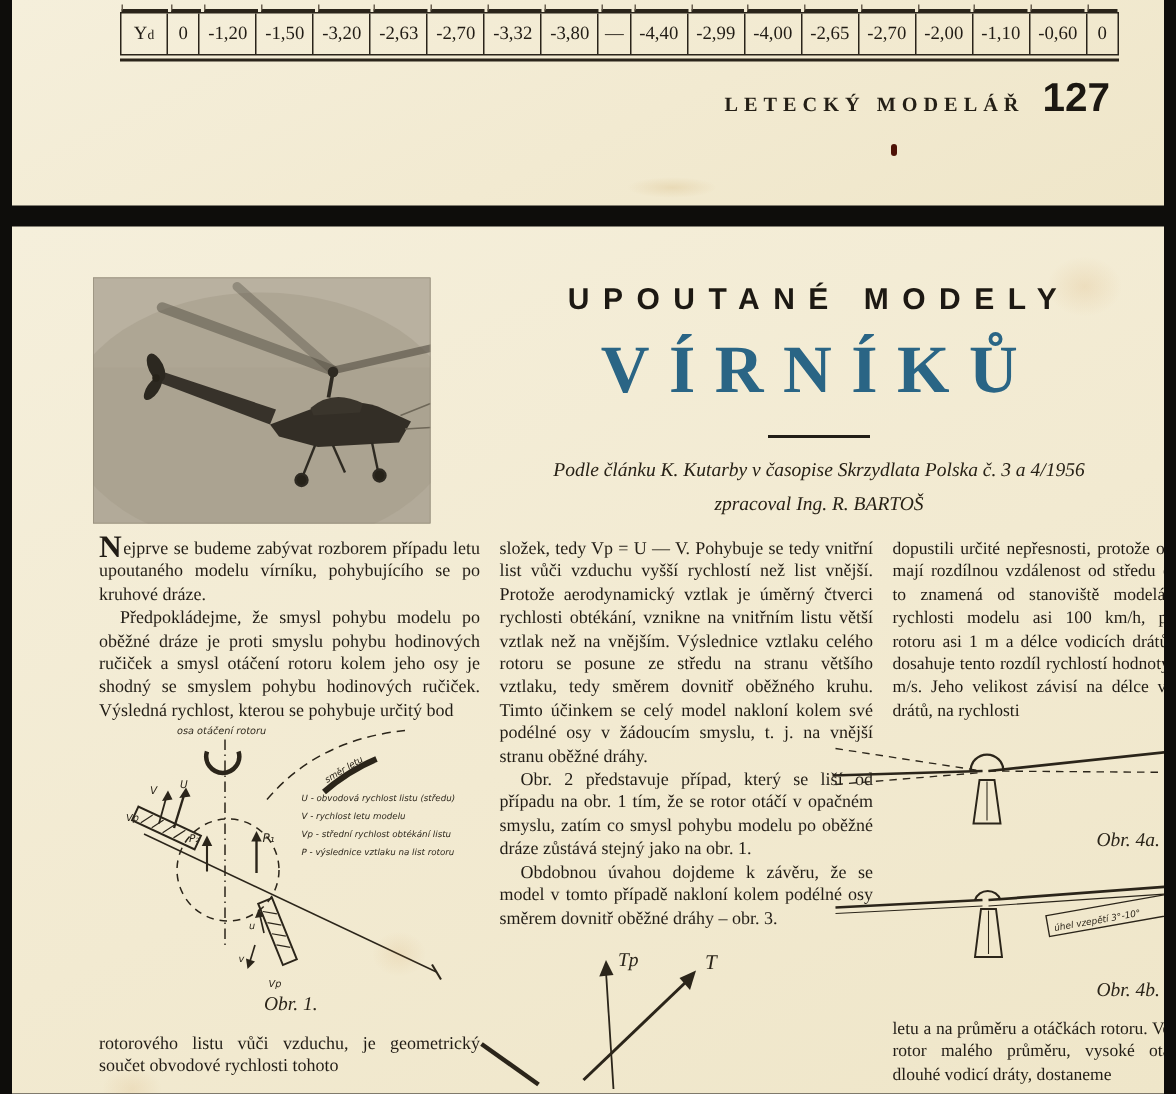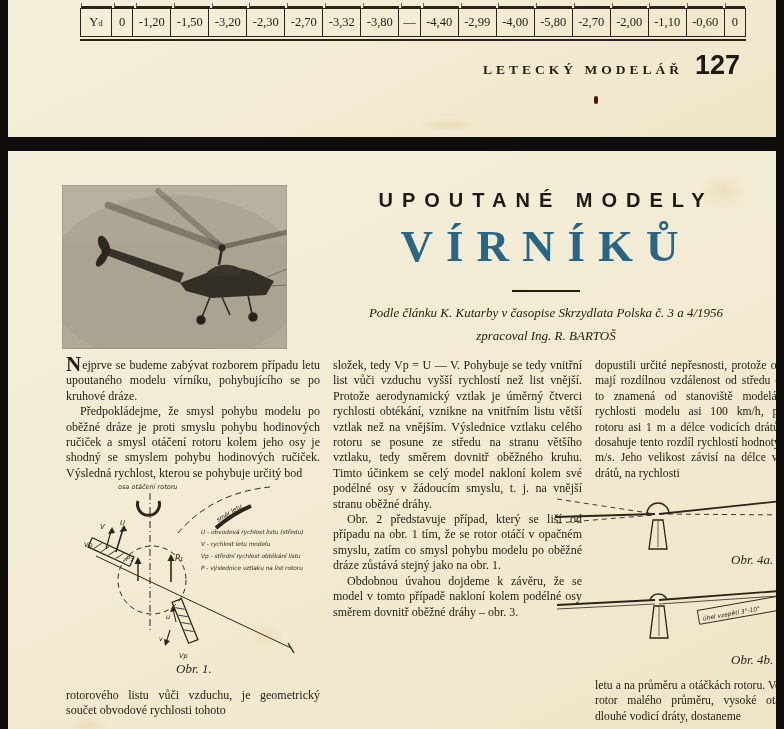--- a/index.html
+++ b/index.html
@@ -86,29 +86,29 @@
     </div>
     <div class="trow main">
       <div class="tc tlabel">
           <span>Y</span>
           <sub>d</sub>
         </div>
       <div class="tc narrow">0</div>
       <div class="tc">-1,20</div>
       <div class="tc">-1,50</div>
       <div class="tc">-3,20</div>
-      <div class="tc">-2,30</div>
+      <div class="tc">-2,63</div>
       <div class="tc">-2,70</div>
       <div class="tc">-3,32</div>
       <div class="tc">-3,80</div>
       <div class="tc narrow">—</div>
       <div class="tc">-4,40</div>
       <div class="tc">-2,99</div>
       <div class="tc">-4,00</div>
-      <div class="tc">-5,80</div>
+      <div class="tc">-2,65</div>
       <div class="tc">-2,70</div>
       <div class="tc">-2,00</div>
       <div class="tc">-1,10</div>
       <div class="tc">-0,60</div>
       <div class="tc narrow">0</div>
     </div>
     <div class="tbar"></div>
   </div>
 
   <div class="p1footer">
@@ -244,20 +244,31 @@
       </div>
 
       <p style="margin-top:4px;">rotorového listu vůči vzduchu, je geometrický součet obvodové rychlosti tohoto</p>
     </div>
 
     <div class="col col2">
       <p>složek, tedy Vp = U — V. Pohybuje se tedy vnitřní list vůči vzduchu vyšší rychlostí než list vnější. Protože aerodynamický vztlak je úměrný čtverci rychlosti obtékání, vznikne na vnitřním listu větší vztlak než na vnějším. Výslednice vztlaku celého rotoru se posune ze středu na stranu většího vztlaku, tedy směrem dovnitř oběžného kruhu. Timto účinkem se celý model nakloní kolem své podélné osy v žádoucím smyslu, t. j. na vnější stranu oběžné dráhy.</p>
       <p class="ind">Obr. 2 představuje případ, který se liší od případu na obr. 1 tím, že se rotor otáčí v opačném smyslu, zatím co smysl pohybu modelu po oběžné dráze zůstává stejný jako na obr. 1.</p>
       <p class="ind">Obdobnou úvahou dojdeme k závěru, že se model v tomto případě nakloní kolem podélné osy směrem dovnitř oběžné dráhy – obr. 3.</p>
 
+      <div class="fig" style="margin-left:-14px;margin-top:6px;">
+        <svg width="262" height="100" viewBox="0 0 262 100">
+          <line x1="90" y1="100" x2="85" y2="22" stroke="#2b251a" stroke-width="1.2"></line>
+          <polygon points="85,14 80.5,25 90,24" fill="#2b251a"></polygon>
+          <text class="serif-it" x="93" y="18" font-size="13">Tp</text>
+          <line x1="70" y1="94" x2="139" y2="28" stroke="#2b251a" stroke-width="2"></line>
+          <polygon points="145,21 134,26 141,34" fill="#2b251a"></polygon>
+          <text class="serif-it" x="151" y="20" font-size="14">T</text>
+          <line x1="2" y1="70" x2="40" y2="97" stroke="#2b251a" stroke-width="3"></line>
+        </svg>
+      </div>
     </div>
 
     <div class="col col3">
       <p>dopustili určité nepřesnosti, protože oba listy mají rozdílnou vzdálenost od středu otáčení, to znamená od stanoviště modeláře. Při rychlosti modelu asi 100 km/h, průměru rotoru asi 1 m a délce vodicích drátů 15 m, dosahuje tento rozdíl rychlostí hodnoty 2 až 5 m/s. Jeho velikost závisí na délce vodicích drátů, na rychlosti</p>
 
       <div class="fig" style="margin-left:-42px;margin-top:6px;">
         <svg width="262" height="82" viewBox="0 0 262 82">
           <line x1="4" y1="12" x2="102" y2="27" stroke="#2b251a" stroke-width="0.9" stroke-dasharray="5 4"></line>
           <line x1="4" y1="36" x2="102" y2="28" stroke="#2b251a" stroke-width="0.9" stroke-dasharray="5 4"></line>
           <line x1="106" y1="27" x2="238" y2="28" stroke="#2b251a" stroke-width="0.9" stroke-dasharray="5 4"></line>

